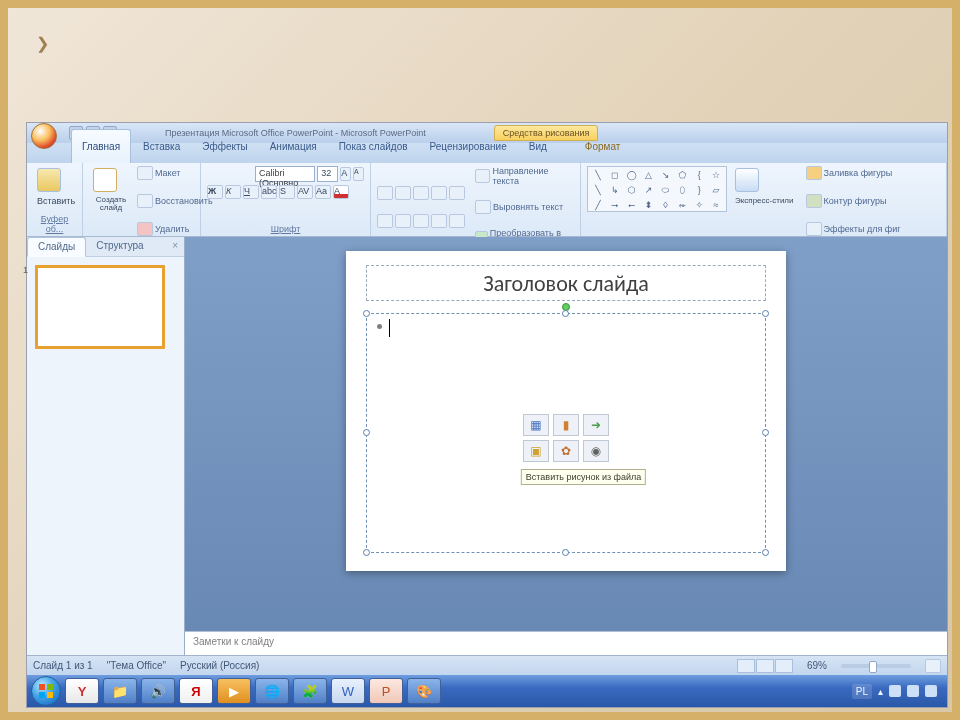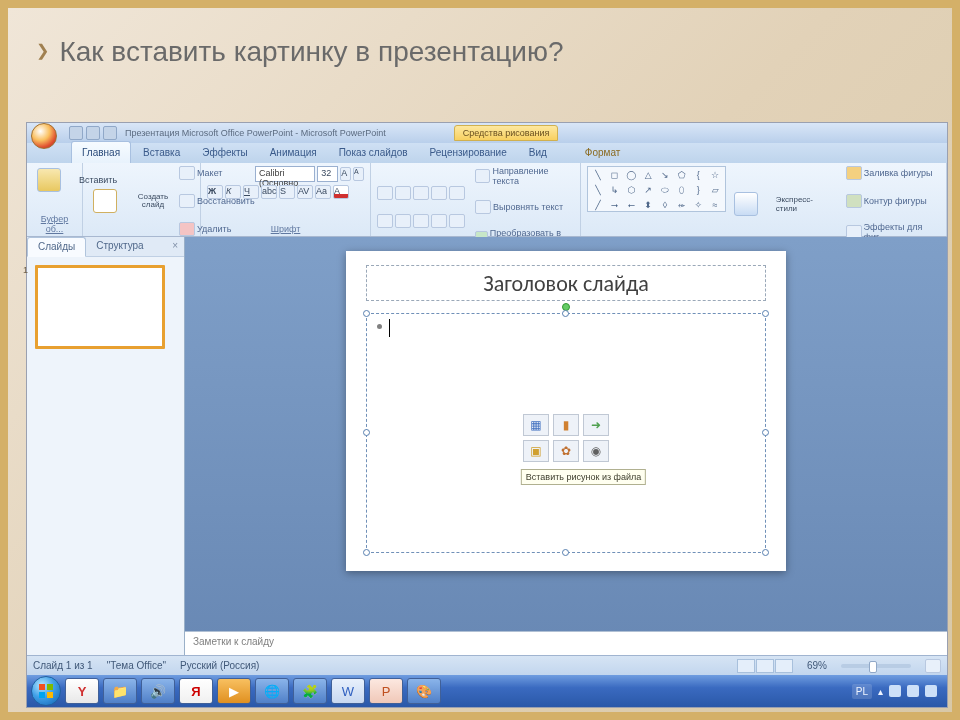--- a/index.html
+++ b/index.html
@@ -43,37 +43,37 @@
   }
   .office-btn {
     width: 26px; height: 26px; border-radius: 50%;
     background: radial-gradient(circle at 35% 30%, #fff, #fac060 40%, #e05030 70%, #a02020);
     border: 1px solid #a07030;
     margin-top: 6px; margin-left: -2px;
     position: relative; z-index: 5;
   }
   .qa-toolbar { display:flex; gap:3px; margin-left: 4px;}
   .qa-toolbar span { width:14px;height:14px;background:#c4d4e8;border:1px solid #90a8c8;border-radius:2px;}
-  .win-title { color:#5b6b80; font-size:9px;}
+  .win-title { margin-left: 40px; color:#5b6b80; font-size:9px;}
   .drawing-tools-tab {
     margin-left: 60px; font-size:9px;
     background: linear-gradient(#fde8a0,#f8d060);
     padding: 2px 8px; border-radius: 3px 3px 0 0;
     border:1px solid #d0b050;
     color:#6a5020;
   }
   
   .ribbon-tabs {
     height: 20px;
     background: linear-gradient(#cfe0f4,#bed4ec);
     display:flex; align-items:flex-end;
     padding-left: 44px; gap: 2px;
     font-size: 10px; color:#3a5a8a;
   }
-  .ribbon-tab { padding: 5px 10px; cursor:default; }
+  .ribbon-tab { padding: 11px 10px; cursor:default; }
   .ribbon-tab.active {
     background: linear-gradient(#f6fbff,#e8f2fc);
     border: 1px solid #a8c0e0; border-bottom: none;
     border-radius: 3px 3px 0 0;
     color:#2a4a7a;
   }
   
   .ribbon {
     height: 74px;
     background: linear-gradient(#eef5fd,#dce9f7);
@@ -82,21 +82,21 @@
     font-size: 9px; color:#3a4a60;
   }
   .ribbon-group {
     border-right: 1px solid #c0d0e4;
     padding: 3px 6px 2px 6px;
     display:flex; flex-direction:column;
     justify-content: space-between;
   }
   .ribbon-group .body { display:flex; gap:4px; }
   .ribbon-group .label { text-align:center; color:#6078a0; font-size:9px; padding-top:1px;text-decoration:underline;}
-  .big-btn { display:flex; flex-direction:row; align-items:center; gap:18px; padding: 2px 4px;}
+  .big-btn { display:flex; flex-direction:column; align-items:flex-start; gap:4px; padding: 2px 4px;}
   .big-btn .ic { width:24px;height:24px;background:#d8e4f4;border:1px solid #a8c0e0;border-radius:3px;}
   .stack { display:flex; flex-direction:column; gap:14px; justify-content:center;}
   .mini-row { display:flex; gap:2px; align-items:center;}
   .mini-btn { width:16px;height:14px;background:#e8f0fa;border:1px solid #b8c8e0;border-radius:2px;}
   .mini-txt { font-size:9px; color:#506890;}
   .font-box { width:90px;height:16px;border:1px solid #9ab0d0;background:#fff;font-size:9px;padding:1px 3px;color:#404040;margin-left:48px;}
   .sz-box { width:28px;height:16px;border:1px solid #9ab0d0;background:#fff;font-size:9px;padding:1px 3px;}
   .shapes-gallery {
     width: 140px; height: 46px; border:1px solid #b0c4dc; background:#f4f8fd;
     display:grid; grid-template-columns: repeat(8,1fr); grid-auto-rows:14px; gap:1px; padding:2px;
@@ -207,21 +207,20 @@
   .tray { margin-left:auto; display:flex; align-items:center; gap:6px; color:#eef4ff; font-size:10px; padding-right:6px;}
   .tray .ic{width:12px;height:12px;background:#cde0f8;border-radius:2px;}
   .lang {background:rgba(255,255,255,.15);padding:2px 4px;border-radius:2px;}
 </style>
 </head>
 <body>
 
 <div class="outer-frame">
   <div class="slide-title-row">
     <span class="marker">❯</span>
-    <span>Как вставить картинку в презентацию?</span>
   </div>
 
   <div class="screenshot">
 
     <div class="win-titlebar">
       <div class="office-btn"></div>
       <div class="qa-toolbar">
         <span></span>
         <span></span>
         <span></span>

